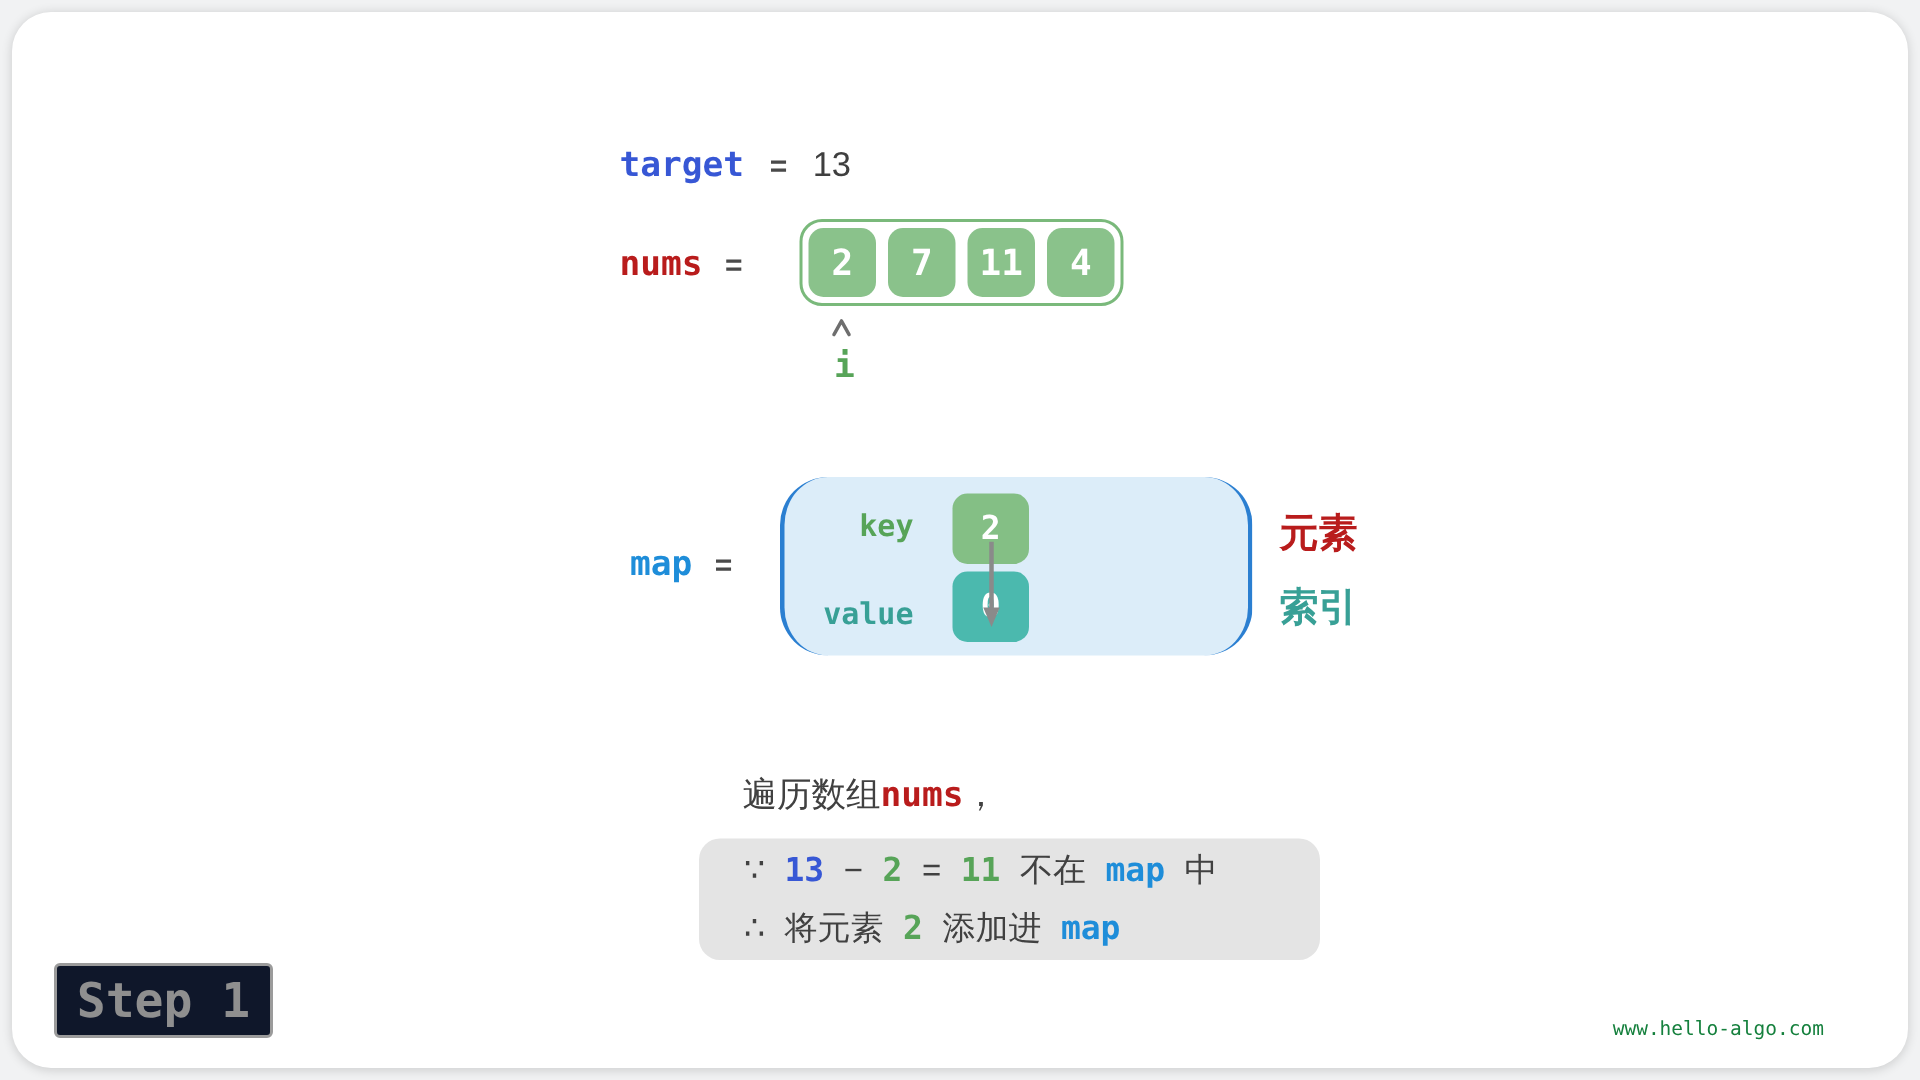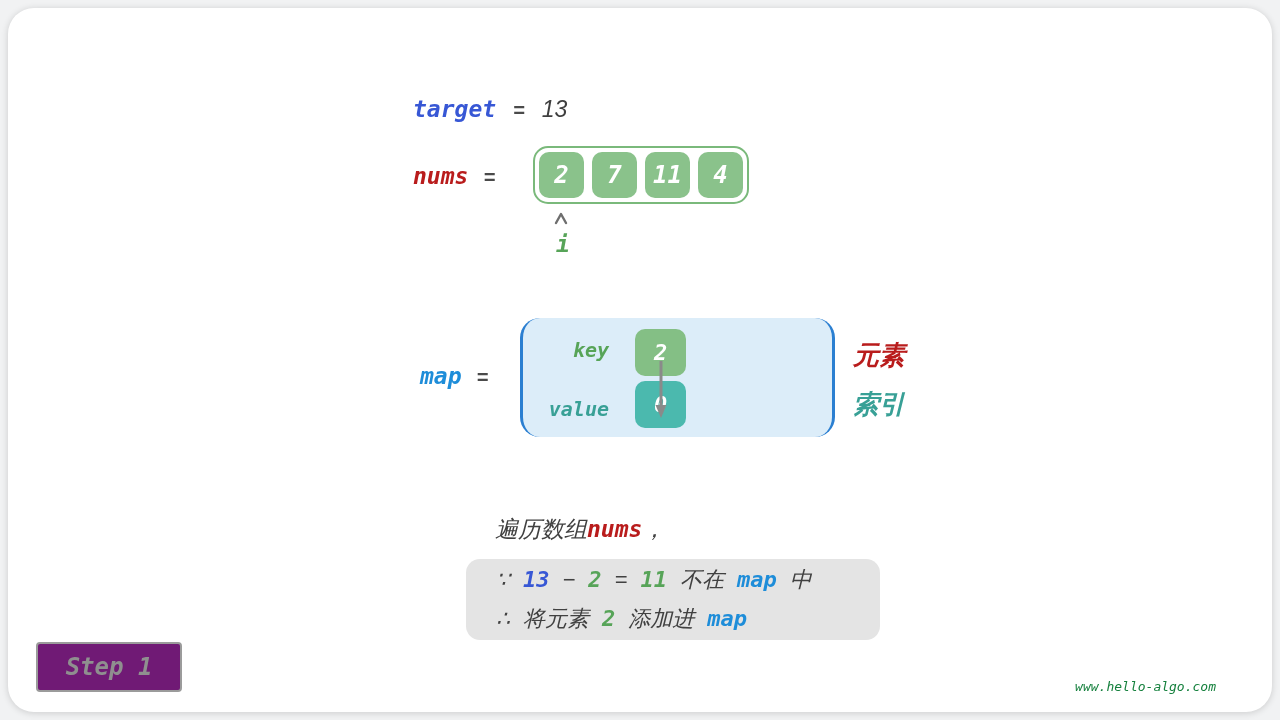--- a/index.html
+++ b/index.html
@@ -11,21 +11,20 @@
     overflow:hidden;
     color:#414141;
   }
 
   .card {
     position:absolute; left:8px; top:8px;
     width:1264px; height:704px;
     background:#ffffff;
     border-radius:26px;
     box-shadow:0 1px 7px rgba(0,0,0,0.16);
-    font-style:italic;
   }
   .abs { position:absolute; }
 
   
   .target-row { left:405px; top:88px; display:flex; align-items:baseline; gap:17px; }
   .kw-blue  { font-family:"DejaVu Sans Mono", monospace; font-weight:bold; font-size:23px; color:#3757d5; }
   .kw-sky   { font-family:"DejaVu Sans Mono", monospace; font-weight:bold; font-size:23px; color:#1e8dd9; }
   .kw-green { font-family:"DejaVu Sans Mono", monospace; font-weight:bold; font-size:23px; color:#b91c1c; }
   .eq { font-size:20px; font-weight:bold; color:#4a4a4a; }
   .plain-num { font-size:23px; color:#3f3f3f; }
@@ -57,21 +56,21 @@
   }
 
   
   .map-label { left:412px; top:355px; display:flex; align-items:baseline; gap:15px; }
   .map-box {
     left:512px; top:310px;
     width:315px; height:119px;
     background:#dcedf9;
     border-left:3px solid #2b7fd1;
     border-right:3px solid #2b7fd1;
-    border-radius:20px;
+    border-radius:32px;
   }
   .map-key-label, .map-value-label {
     position:absolute; left:8px; width:78px; text-align:right;
     font-family:"DejaVu Sans Mono", monospace; font-weight:bold; font-size:20px;
   }
   .map-key-label   { top:20px; color:#57a458; }
   .map-value-label { top:79px; color:#38a096; }
   .map-cell {
     position:absolute; left:112px;
     width:51px; height:47px;
@@ -103,26 +102,26 @@
   .note-line { display:flex; align-items:baseline; gap:13px; font-size:22px; }
   .tk-dark  { color:#414141; }
   .tk-blue  { color:#3757d5; font-weight:bold; font-family:"DejaVu Sans Mono", monospace; }
   .tk-lblue { color:#1e8dd9; font-weight:bold; font-family:"DejaVu Sans Mono", monospace; }
   .tk-green { color:#57a458; font-weight:bold; font-family:"DejaVu Sans Mono", monospace; }
 
   
   .step-badge {
     left:28px; top:634px;
     width:146px; height:50px;
-    background:#701a75;
+    background:#0f172a;
     border:2px solid #9b9b9b;
     border-radius:4px;
     display:flex; align-items:center; justify-content:center;
     font-family:"DejaVu Sans Mono", monospace;
-    font-weight:bold; font-size:24px; color:#8f8f8f;
+    font-weight:bold; font-size:32px; color:#8f8f8f;
   }
   .watermark {
     right:56px; top:671px;
     font-family:"DejaVu Sans Mono", monospace;
     font-size:13px; color:#15803d;text-align:right;
   }
 </style>
 </head>
 <body>
 

